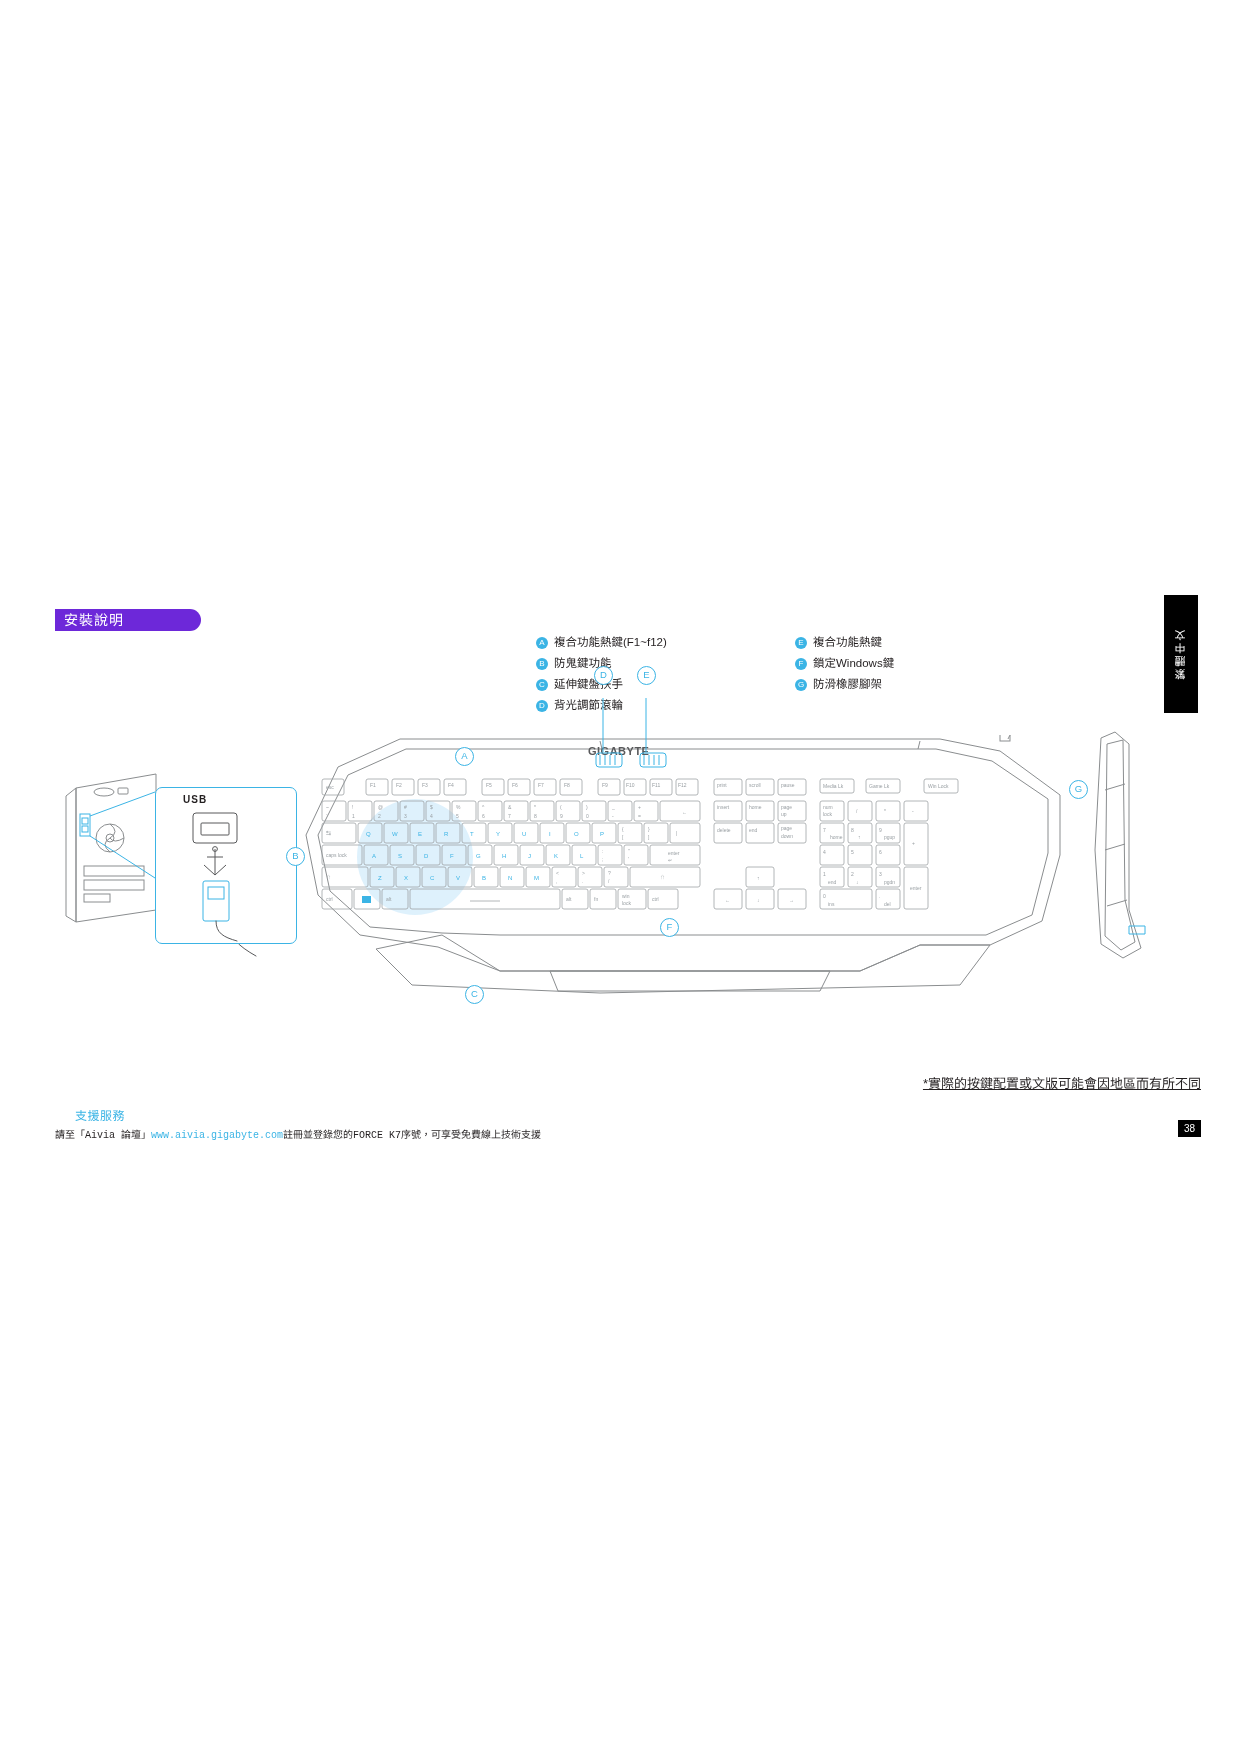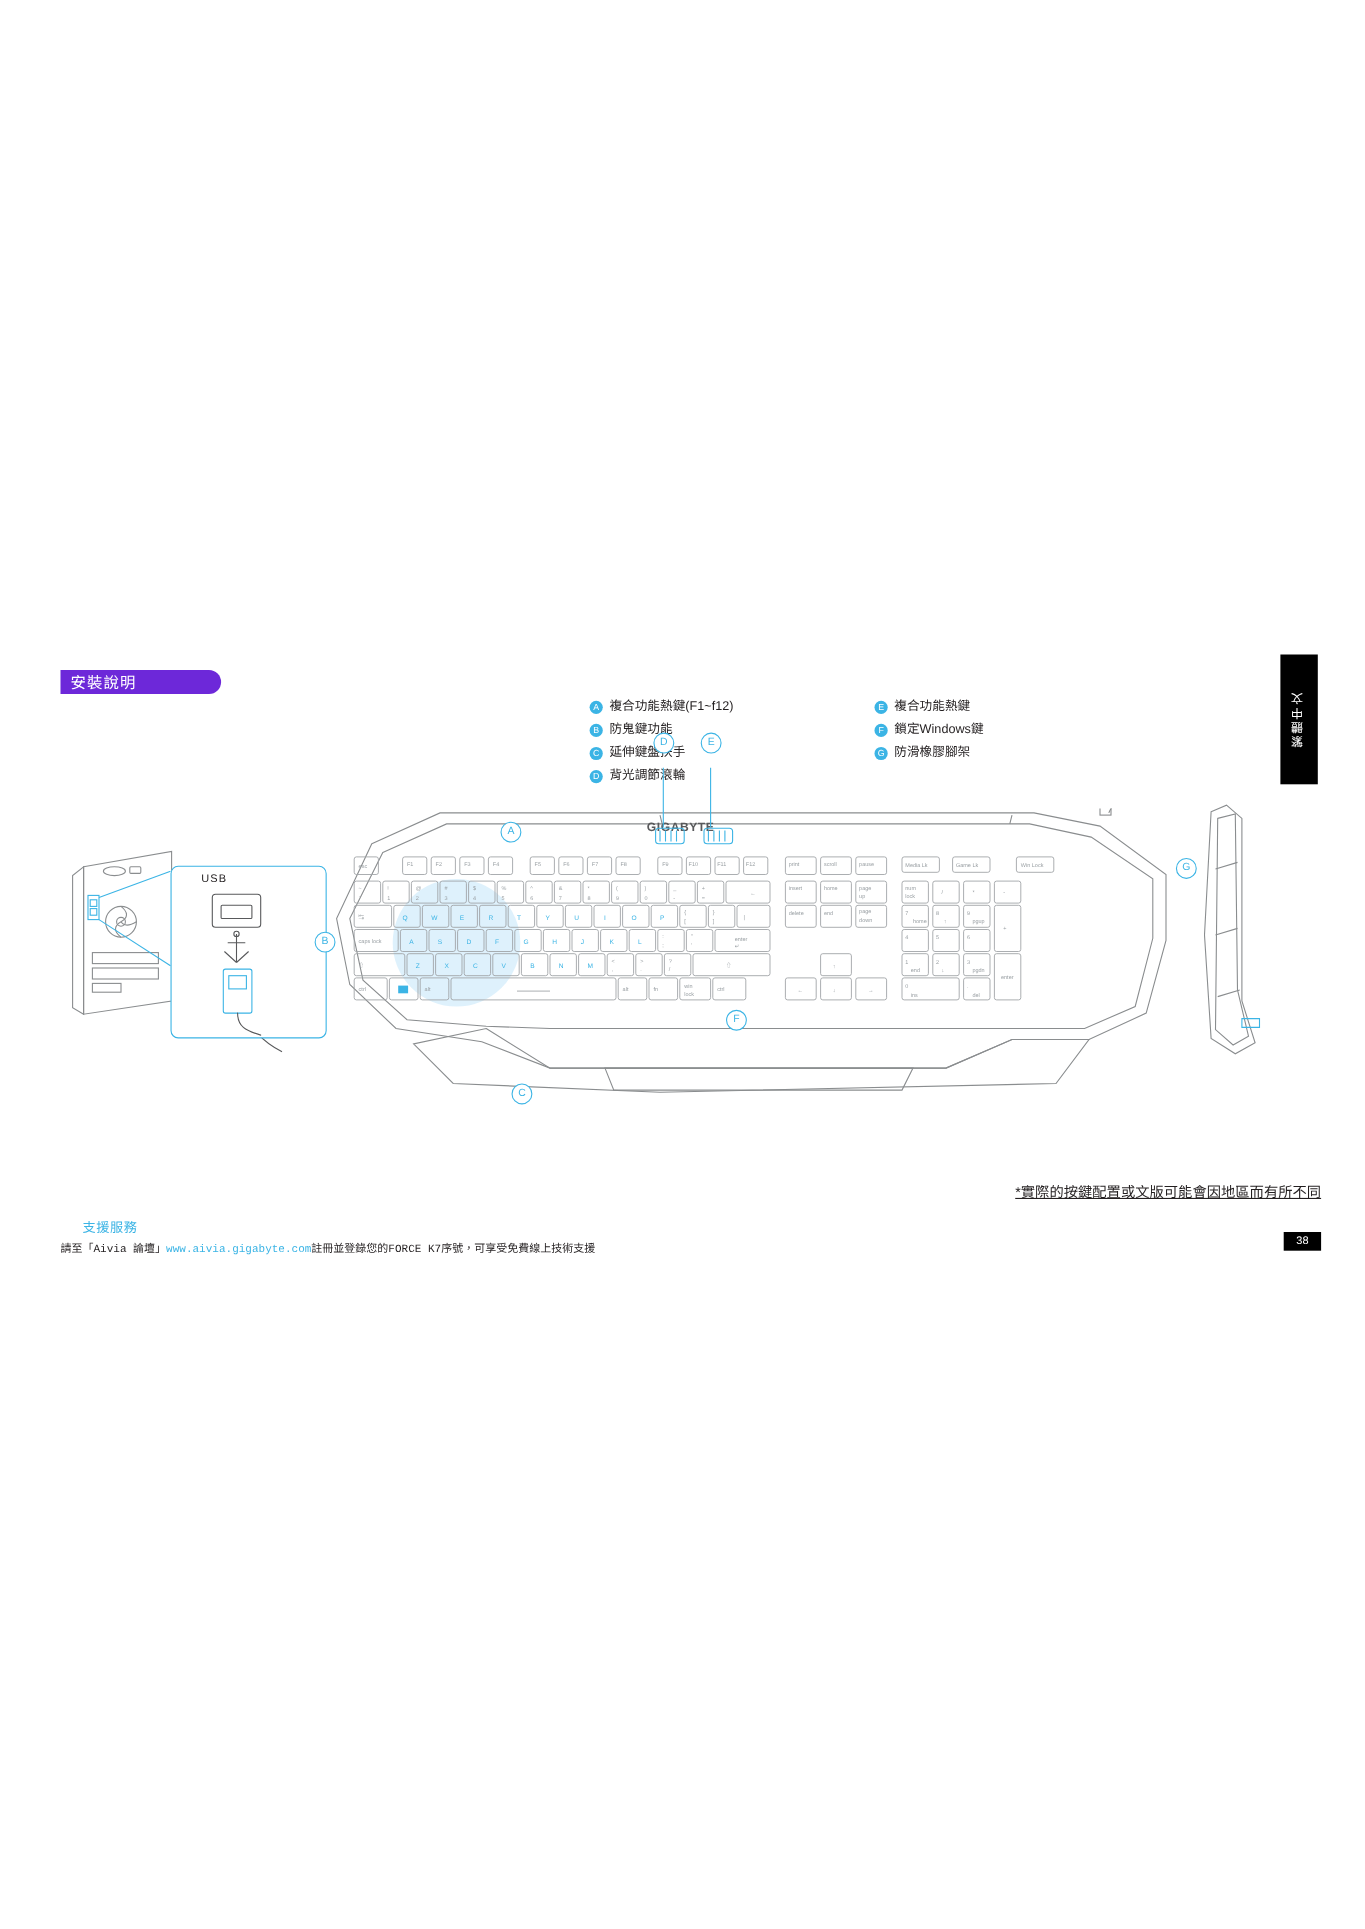--- a/index.html
+++ b/index.html
@@ -155,21 +155,21 @@
   }
   .support-text a {
     color: #3bb4e5;
     text-decoration: none;
   }
 
   .page-number {
     position: absolute;
     right: 40px;
     top: 1120px;
-    width: 34px;
+    width: 23px;
     height: 17px;
     background: #000;
     color: #fff;
     font-size: 10px;
     line-height: 17px;
     text-align: center;
   }
 
   
   .usb-box {
@@ -182,20 +182,21 @@
     border-radius: 7px;
     background: #fff;
   }
   .usb-label {
     position: absolute;
     left: 123px;
     top: 24px;
     font-size: 10px;
     color: #231f20;
     letter-spacing: 1px;
+    font-weight: bold;
   }
 
   svg { display: block; }
   .s-blue { fill: none; stroke: #3bb4e5; stroke-width: 1; }
   .s-gray { fill: none; stroke: #8a8d8f; stroke-width: 1; }
   .s-dark { fill: none; stroke: #58595b; stroke-width: 1; }
   .kcap { fill: none; stroke: #9fa3a6; stroke-width: 0.8; }
   .ktext { fill: #9aa0a4; font-size: 5px; font-family: "Liberation Sans", sans-serif; }
   .ktext-b { fill: #3bb4e5; font-size: 6px; font-family: "Liberation Sans", sans-serif; }
   .glow { fill: #d8eefb; opacity: 0.85; }

